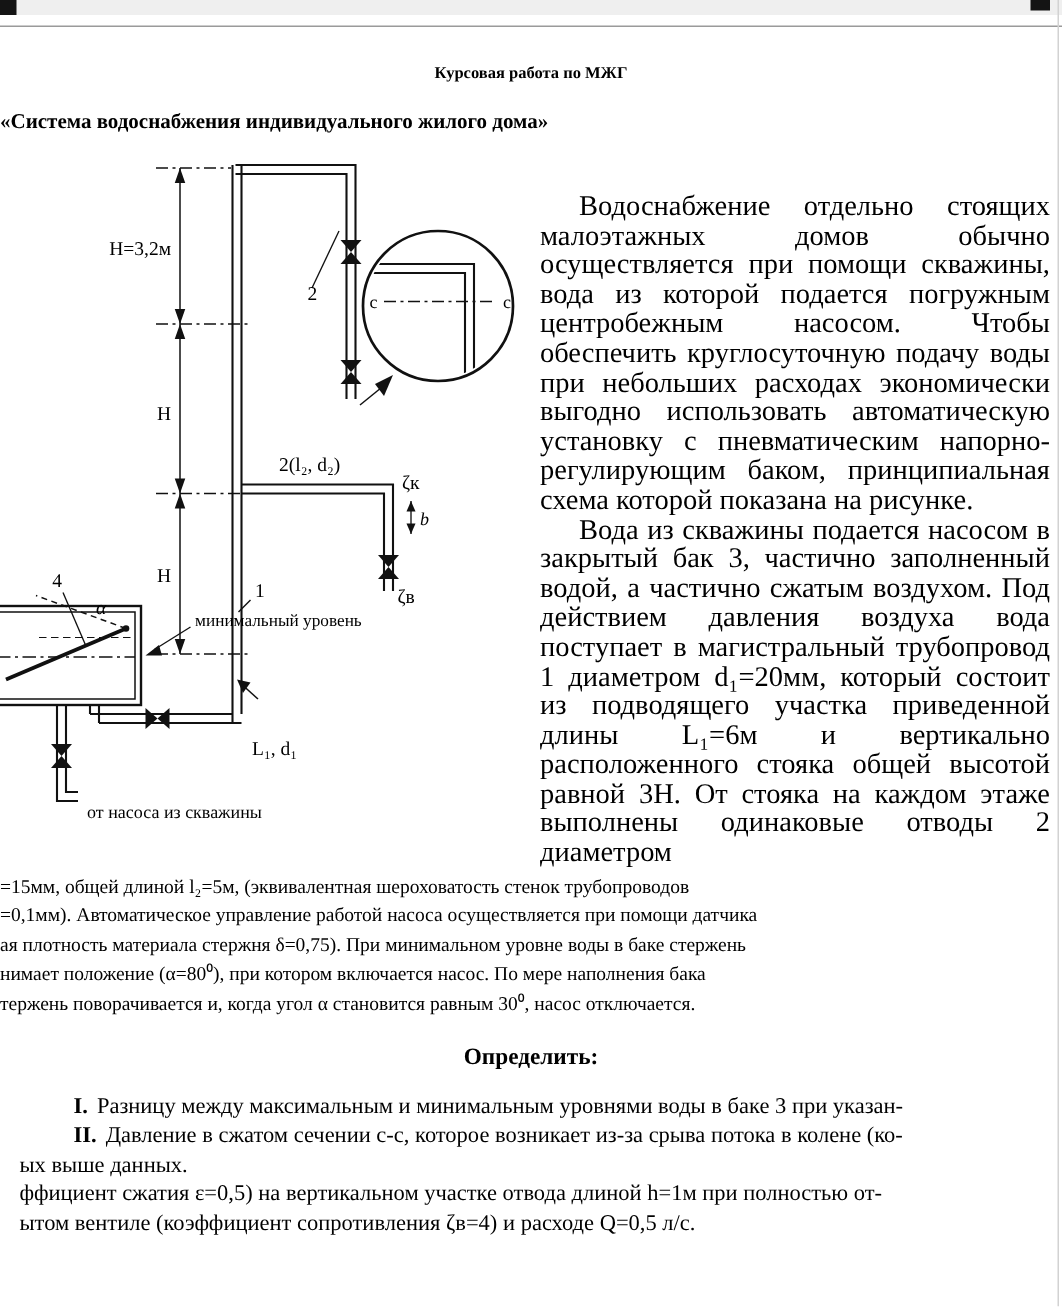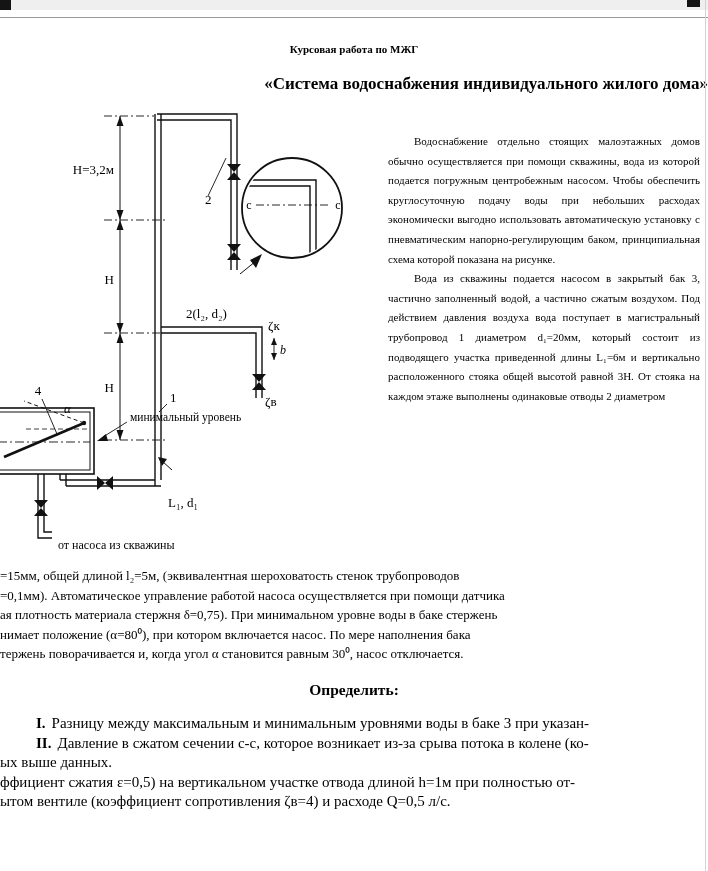--- a/index.html
+++ b/index.html
@@ -8,32 +8,32 @@
     background:#ffffff; color:#000;
     font-family:"Liberation Serif", serif;
   }
   .top-strip { position:relative; height:10px; background:#efefef; }
   .corner-left  { position:absolute; left:0;  top:0; width:11px; height:10px; background:#141414; }
   .corner-right { position:absolute; right:8px; top:0; width:13px; height:7px; background:#141414; }
   .rule { height:1px; background:#9a9a9a; margin-top:7px; }
   .page-edge { position:absolute; right:2px; top:0; bottom:0; width:1px; background:#d2d2d2; }
 
   .title    { text-align:center; font-weight:bold; font-size:11px; margin:25px 0 0 0; }
-  .subtitle { text-align:right; font-weight:bold; font-size:17px; margin:19px 0 0 0; }
+  .subtitle { text-align:left; font-weight:bold; font-size:14px; margin:19px 0 0 0; }
 
   .columns { display:flex; margin-top:14px; }
   .figure  { width:360px; flex:none; }
-  .textcol { flex:1; padding:24px 8px 0 0; font-size:11px; line-height:19.6px; text-align:justify;margin-left:28px; }
+  .textcol { flex:1; padding:24px 8px 0 0; font-size:19px; line-height:19.6px; text-align:justify; }
   .textcol p { margin:0; text-indent:26px; }
 
   .fullwidth { margin-top:2px; font-size:13px; line-height:19.6px; }
   .fullwidth .line { white-space:nowrap; }
 
   .task-heading { text-align:center; font-weight:bold; font-size:15.5px; margin:17px 0 15px 0; }
-  .tasks { font-size:15px; line-height:19.6px; }
+  .tasks { font-size:15px; line-height:19.6px;padding-left:13px; }
   .task-line { white-space:nowrap; }
   .task-line.first { padding-left:36px; }
   .tnum { font-weight:bold; margin-right:6px; }
 
   svg text { font-family:"Liberation Serif", serif; fill:#000; }
 </style>
 </head>
 <body>
 
 <div>

